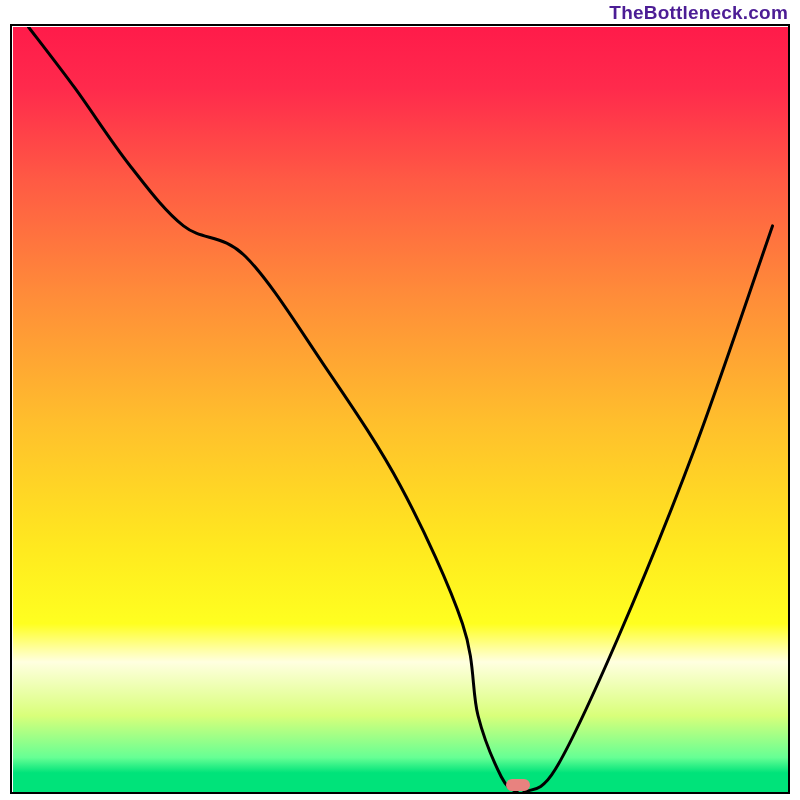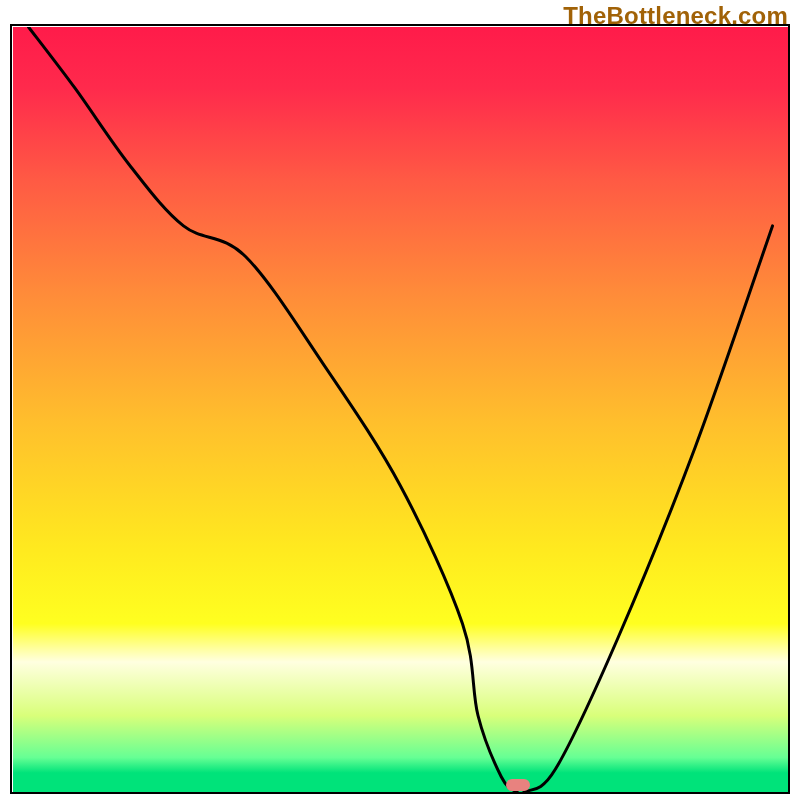--- a/index.html
+++ b/index.html
@@ -32,23 +32,23 @@
     position: absolute;
     left: 2.5px;
     top: 2.5px;
     width: 775px;
     height: 765px;
   }
   .watermark {
     position: absolute;
     top: 2px;
     right: 12px;
-    font-size: 24px;
+    font-size: 19px;
     font-weight: 600;
-    color: #a16207;
+    color: #4c1d95;
     letter-spacing: 0.2px;
   }
   .curve-svg {
     position: absolute;
     left: 2.5px;
     top: 2.5px;
     width: 775px;
     height: 765px;
   }
   .marker {

